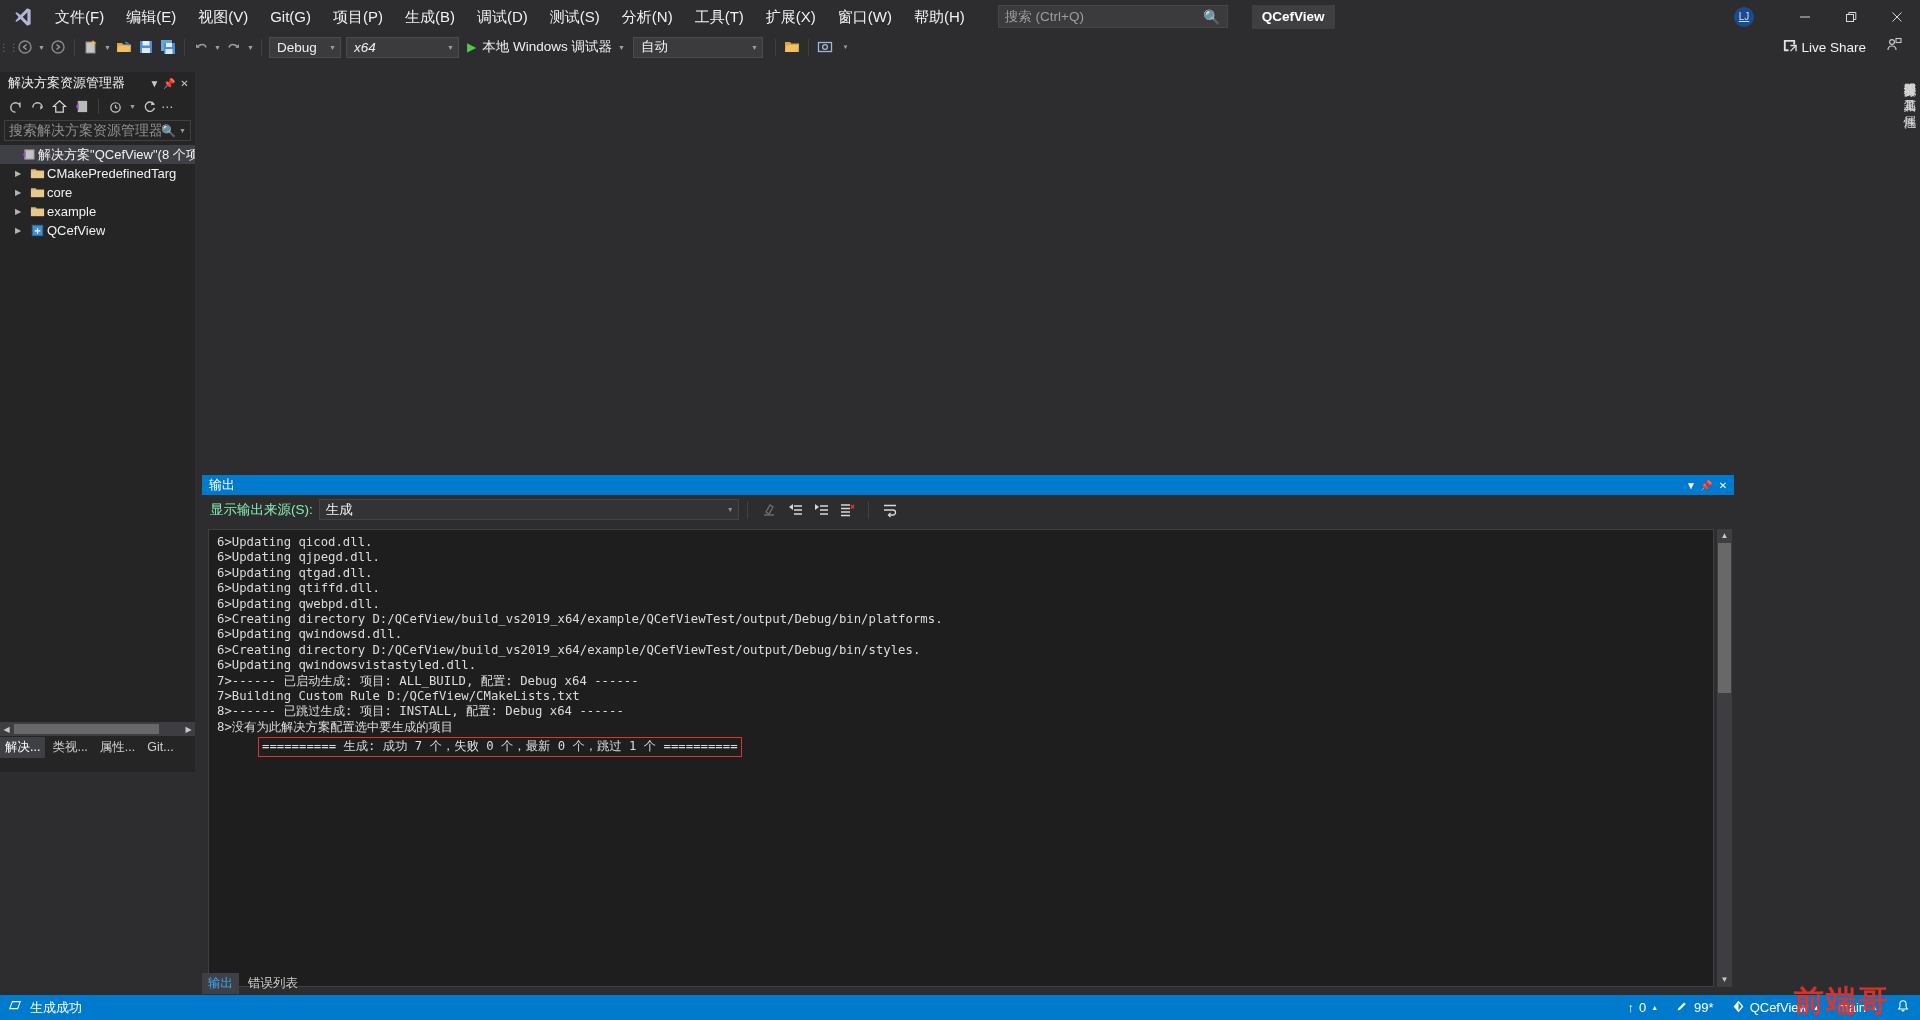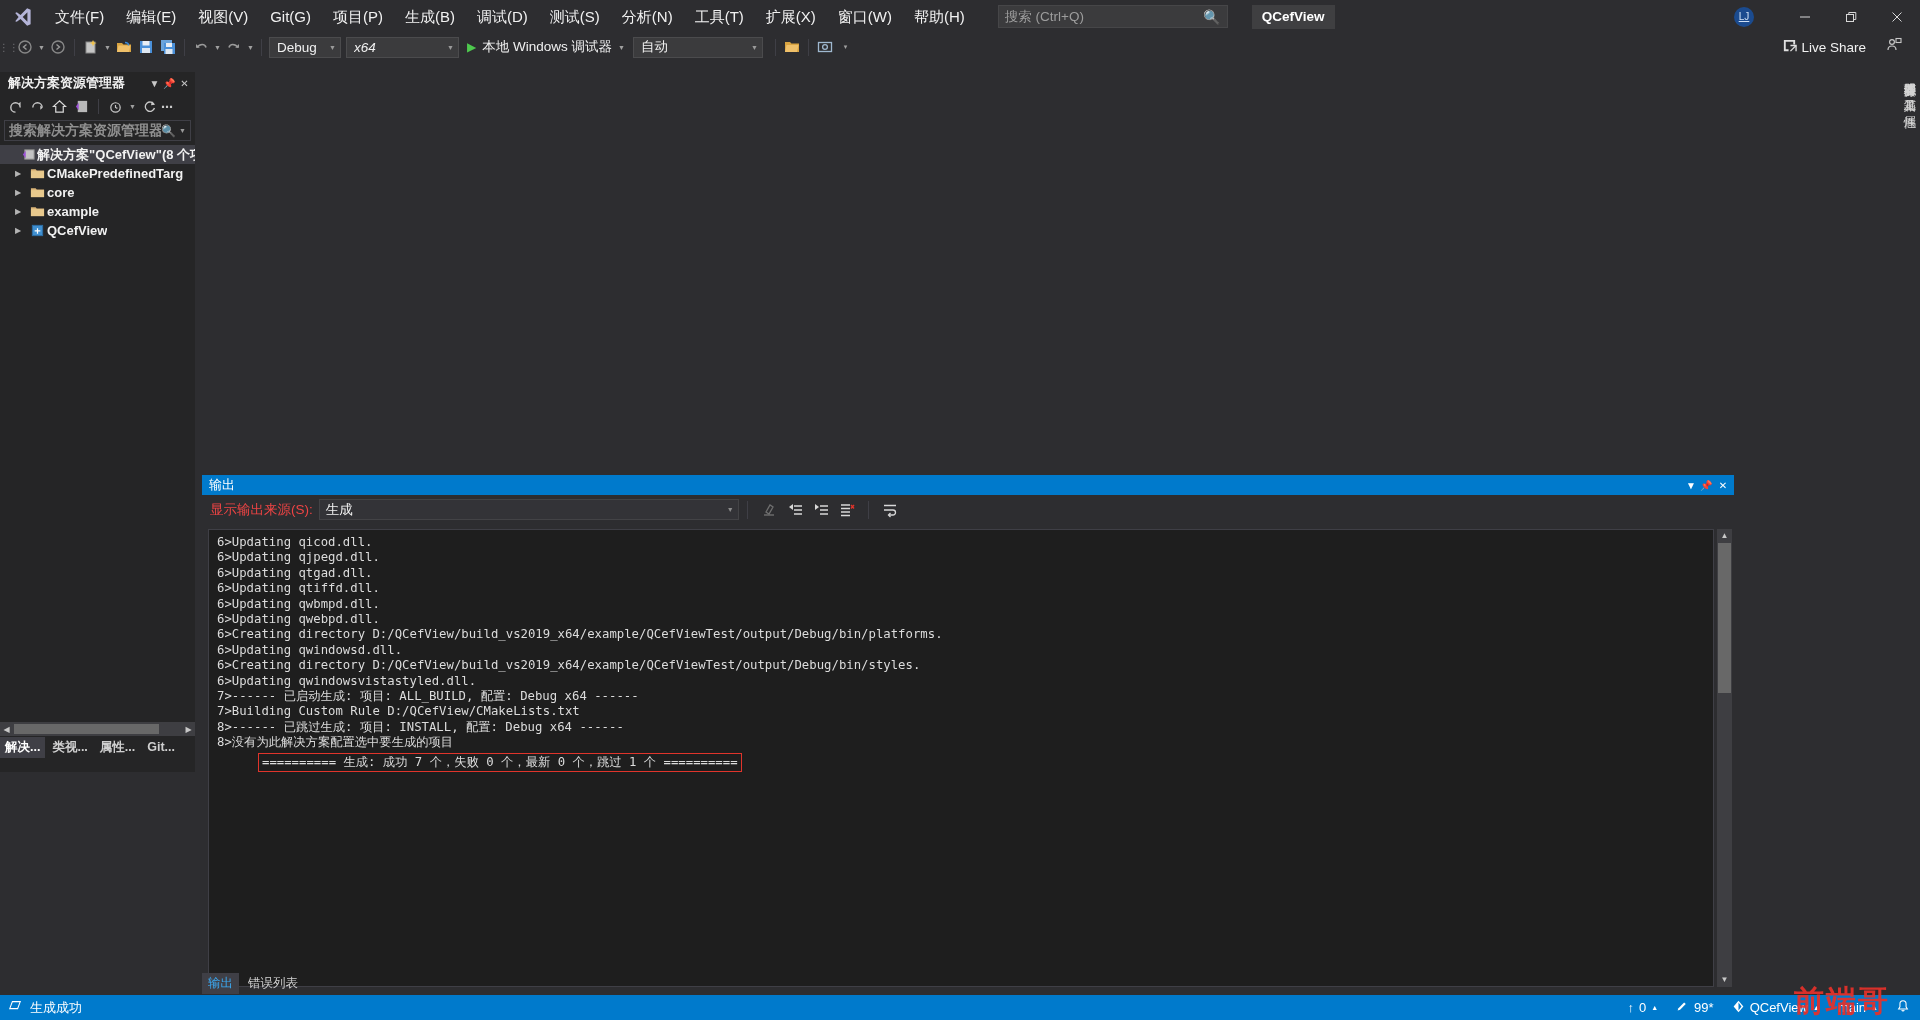--- a/index.html
+++ b/index.html
@@ -59,21 +59,21 @@
     display:flex; align-items:center; padding:0 4px 0 7px; color:#f1f1f1; font-size:13.5px;
   }
   .combo .cv { flex:1; white-space:nowrap; overflow:hidden; }
   .combo .cc { color:#9a9a9a; font-size:7px; margin-left:6px; }
   .play { color:#4ec94e; font-size:12px; margin:0 6px 0 8px; }
   .run-label { font-size:13.5px; color:#f1f1f1; white-space:nowrap; }
   .live-share { position:absolute; right:54px; top:0; height:28px; display:flex; align-items:center; gap:4px; font-size:13.5px; color:#f1f1f1; }
 
   
   .se {
-    position:absolute; left:0; top:72px; width:195px; height:700px; background:#252526;font-weight:bold;
+    position:absolute; left:0; top:72px; width:195px; height:700px; background:#252526;
   }
   .se-head {
     height:22px; display:flex; align-items:center; padding:0 3px 0 8px;
     font-size:13px; color:#f1f1f1; background:#252526;
   }
   .se-head .t { flex:1; white-space:nowrap; overflow:hidden; }
   .se-head .hb { width:15px; text-align:center; color:#c8c8c8; font-size:10px; }
   .se-tools {
     height:25px; display:flex; align-items:center; gap:1px; padding-left:5px; background:#252526;
   }
@@ -101,21 +101,21 @@
   .se-tabs { position:absolute; left:0; bottom:14px; width:195px; height:22px; display:flex; align-items:center; background:#252526; }
   .se-tab { font-size:12.5px; color:#d0d0d0; padding:2px 5px; margin-right:2px; }
   .se-tab.active { background:#3f3f46; color:#ffffff; }
 
   
   .out { position:absolute; left:202px; top:475px; width:1532px; height:520px; background:#2d2d30; }
   .out-title { height:20px; background:#007acc; display:flex; align-items:center; padding:0 3px 0 7px; color:#ffffff; font-size:13px; }
   .out-title .t { flex:1; }
   .out-title .hb { width:16px; text-align:center; font-size:10px; }
   .out-tools { height:29px; display:flex; align-items:center; padding-left:8px; gap:0; }
-  .out-tools .lbl { font-size:13.5px; color:#ef4444; margin-right:6px; white-space:nowrap; }
+  .out-tools .lbl { font-size:13.5px; color:#86efac; margin-right:6px; white-space:nowrap; }
   .out-combo { width:420px; height:21px; background:#333337; border:1px solid #434346; display:flex; align-items:center; padding:0 4px 0 6px; font-size:13.5px; color:#f1f1f1; }
   .out-combo .cv { flex:1; }
   .out-combo .cc { color:#8a8a8a; font-size:7px; }
   .out-tools .sep { width:1px; height:18px; background:#3f3f46; margin:0 8px; }
   .out-ico { width:26px; height:24px; display:flex; align-items:center; justify-content:center; }
   .out-ico svg { width:16px; height:16px; }
   .out-body {
     position:absolute; left:6px; top:54px; right:20px; bottom:8px;
     background:#1e1e1e; border:1px solid #3f3f46; overflow:hidden; padding:5px 0 0 8px;
   }
@@ -492,21 +492,20 @@
             <path d="M8.5 11 6.5 13l2 2" fill="none" stroke="#d8d8d8" stroke-width="1.3"></path>
           </svg>
       </div>
     </div>
 
     <div class="out-body">
       <div class="oline">6&gt;Updating qicod.dll.</div>
       <div class="oline">6&gt;Updating qjpegd.dll.</div>
       <div class="oline">6&gt;Updating qtgad.dll.</div>
       <div class="oline">6&gt;Updating qtiffd.dll.</div>
-      <div class="oline">6&gt;Updating qwbmpd.dll.</div>
       <div class="oline">6&gt;Updating qwebpd.dll.</div>
       <div class="oline">6&gt;Creating directory D:/QCefView/build_vs2019_x64/example/QCefViewTest/output/Debug/bin/platforms.</div>
       <div class="oline">6&gt;Updating qwindowsd.dll.</div>
       <div class="oline">6&gt;Creating directory D:/QCefView/build_vs2019_x64/example/QCefViewTest/output/Debug/bin/styles.</div>
       <div class="oline">6&gt;Updating qwindowsvistastyled.dll.</div>
       <div class="oline">7&gt;------ 已启动生成: 项目: ALL_BUILD, 配置: Debug x64 ------</div>
       <div class="oline">7&gt;Building Custom Rule D:/QCefView/CMakeLists.txt</div>
       <div class="oline">8&gt;------ 已跳过生成: 项目: INSTALL, 配置: Debug x64 ------</div>
       <div class="oline">8&gt;没有为此解决方案配置选中要生成的项目</div>
       <div style="margin-top:1px;padding-left:43px;">

